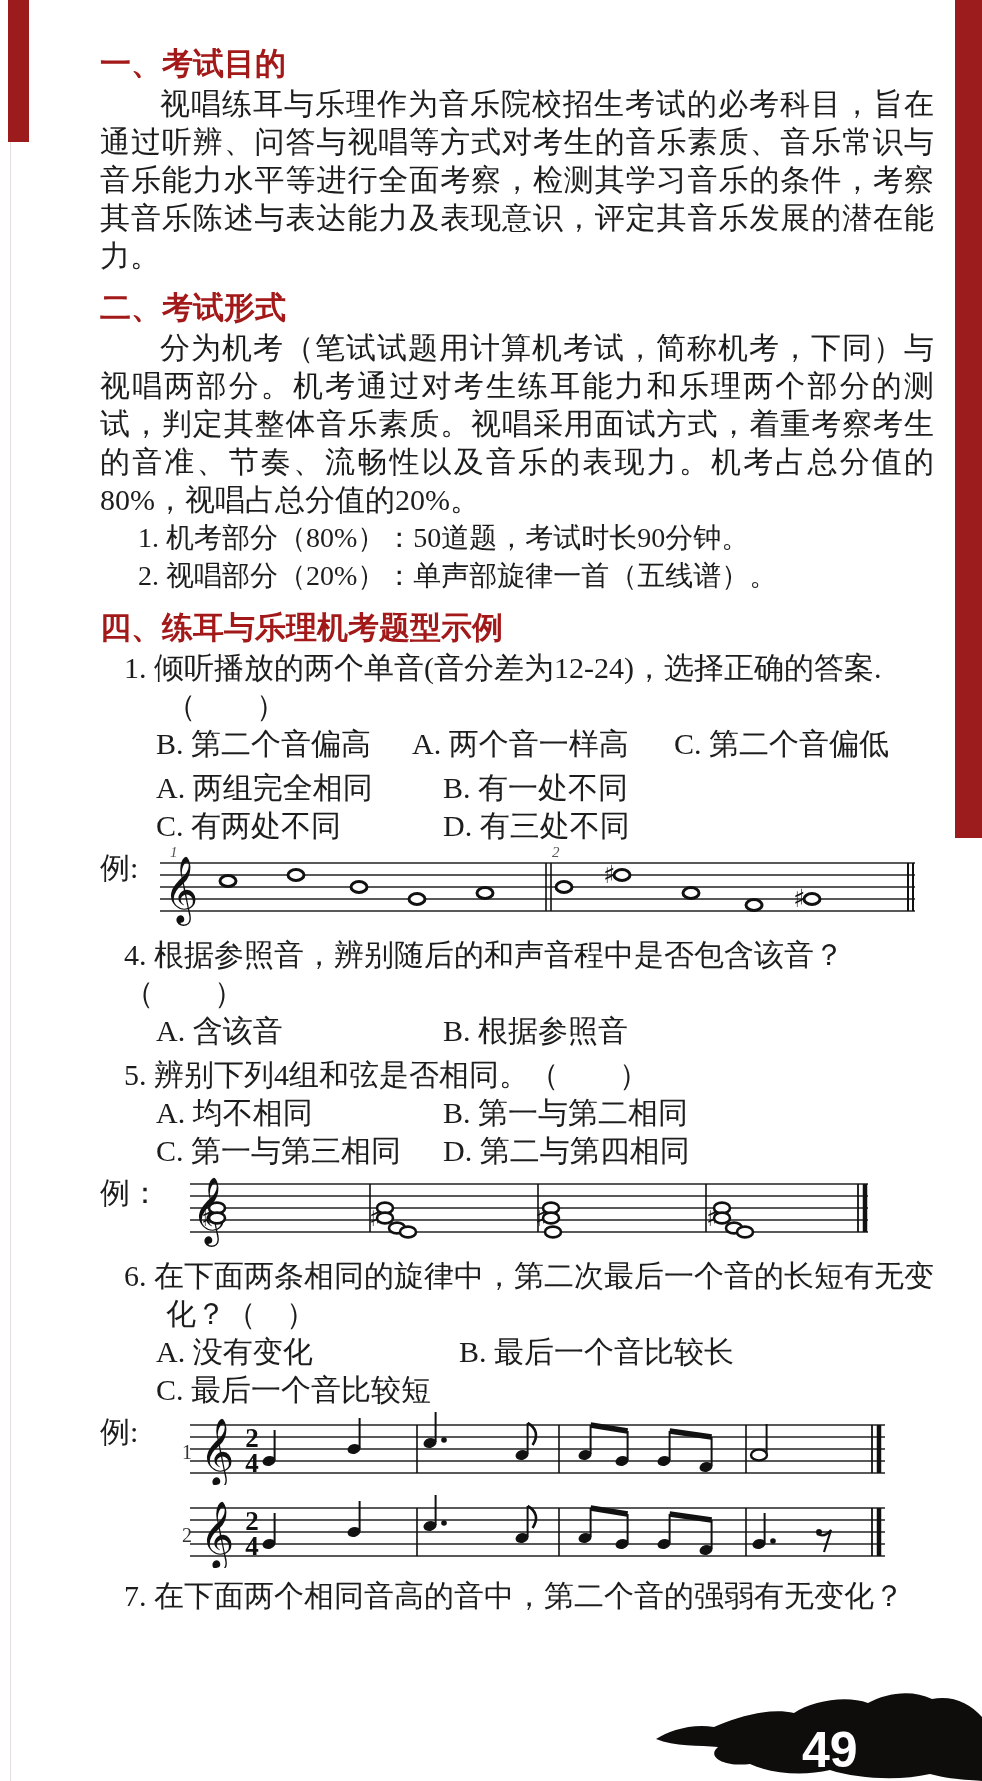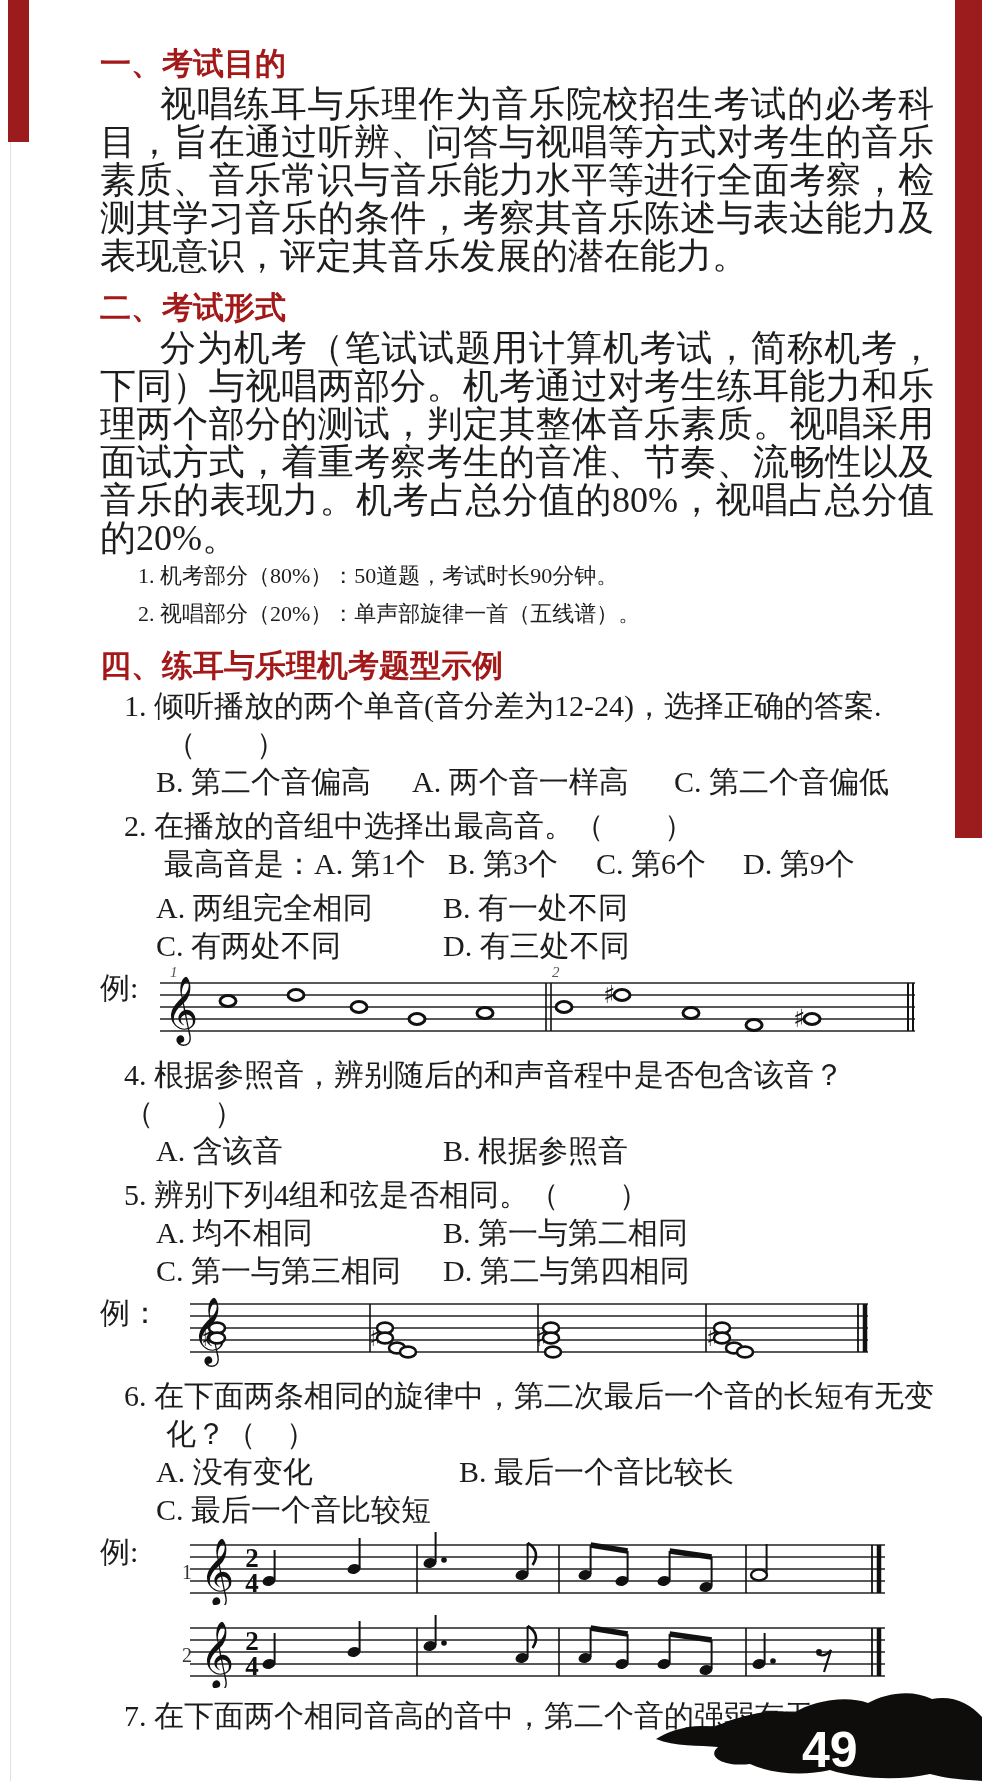--- a/index.html
+++ b/index.html
@@ -5,22 +5,22 @@
   *{margin:0;padding:0;box-sizing:border-box}
   html,body{width:982px;height:1781px}
   body{position:relative;background:#fff;overflow:hidden;
        font-family:"Liberation Serif","DejaVu Serif",serif;color:#1d1d1d}
   .edge-line{position:absolute;left:10px;top:0;bottom:0;width:1px;background:#e4dfda}
   .red-bar-left{position:absolute;left:8px;top:0;width:21px;height:142px;background:#9c1c1d}
   .red-bar-right{position:absolute;left:955px;top:0;width:27px;height:838px;background:#9c1c1d}
   .content{position:absolute;left:100px;top:31px;width:834px}
   .h{font-family:"Liberation Sans","DejaVu Sans",sans-serif;font-weight:700;
      font-size:31px;line-height:40px;color:var(--red,#a31818);margin:13px 0 1px}
-  .para{font-size:36px;line-height:38px;text-indent:60px;text-align:justify}
-  .item{font-size:22px;line-height:38px;margin-left:38px}
+  .para{font-size:30px;line-height:38px;text-indent:60px;text-align:justify}
+  .item{font-size:28px;line-height:38px;margin-left:38px}
   .q-line{font-size:30px;line-height:38px;margin-left:24px}
   .q-cont{margin-left:66px}
   .q + .q{margin-top:6px}
   .opt-row{display:flex;margin-left:56px;font-size:30px;line-height:38px}
   .opt-row .col{flex:0 0 auto;white-space:nowrap}
   .three-a .c0{width:262px}.three-a .c1{width:256px}
   .four{margin-left:64px}.four .c0{width:284px}.four .c1{width:148px}.four .c2{width:147px}
   .two .c0{width:287px}
   .two-wide .c0{width:303px}
   .ex-row{display:flex;align-items:flex-start;margin:2px 0 9px}
@@ -53,29 +53,20 @@
       </section>
       <section class="sec">
         <div class="h">四、练耳与乐理机考题型示例</div>
         <div class="q">
           <div class="q-line">1. 倾听播放的两个单音(音分差为12-24)，选择正确的答案.</div>
           <div class="q-line q-cont">（　　）</div>
           <div class="opt-row three-a">
             <span class="col c1">B. 第二个音偏高</span>
             <span class="col c0">A. 两个音一样高</span>
             <span class="col c2">C. 第二个音偏低</span>
-          </div>
-        </div>
-        <div class="q">
-          <div class="q-line">2. 在播放的音组中选择出最高音。（　　）</div>
-          <div class="opt-row four">
-            <span class="col c0">最高音是：A. 第1个</span>
-            <span class="col c1">B. 第3个</span>
-            <span class="col c2">C. 第6个</span>
-            <span class="col c3">D. 第9个</span>
           </div>
         </div>
         <div class="q">
           <div class="opt-row two">
             <span class="col c0">A. 两组完全相同</span>
             <span class="col c1">B. 有一处不同</span>
           </div>
           <div class="opt-row two">
             <span class="col c0">C. 有两处不同</span>
             <span class="col c1">D. 有三处不同</span>

